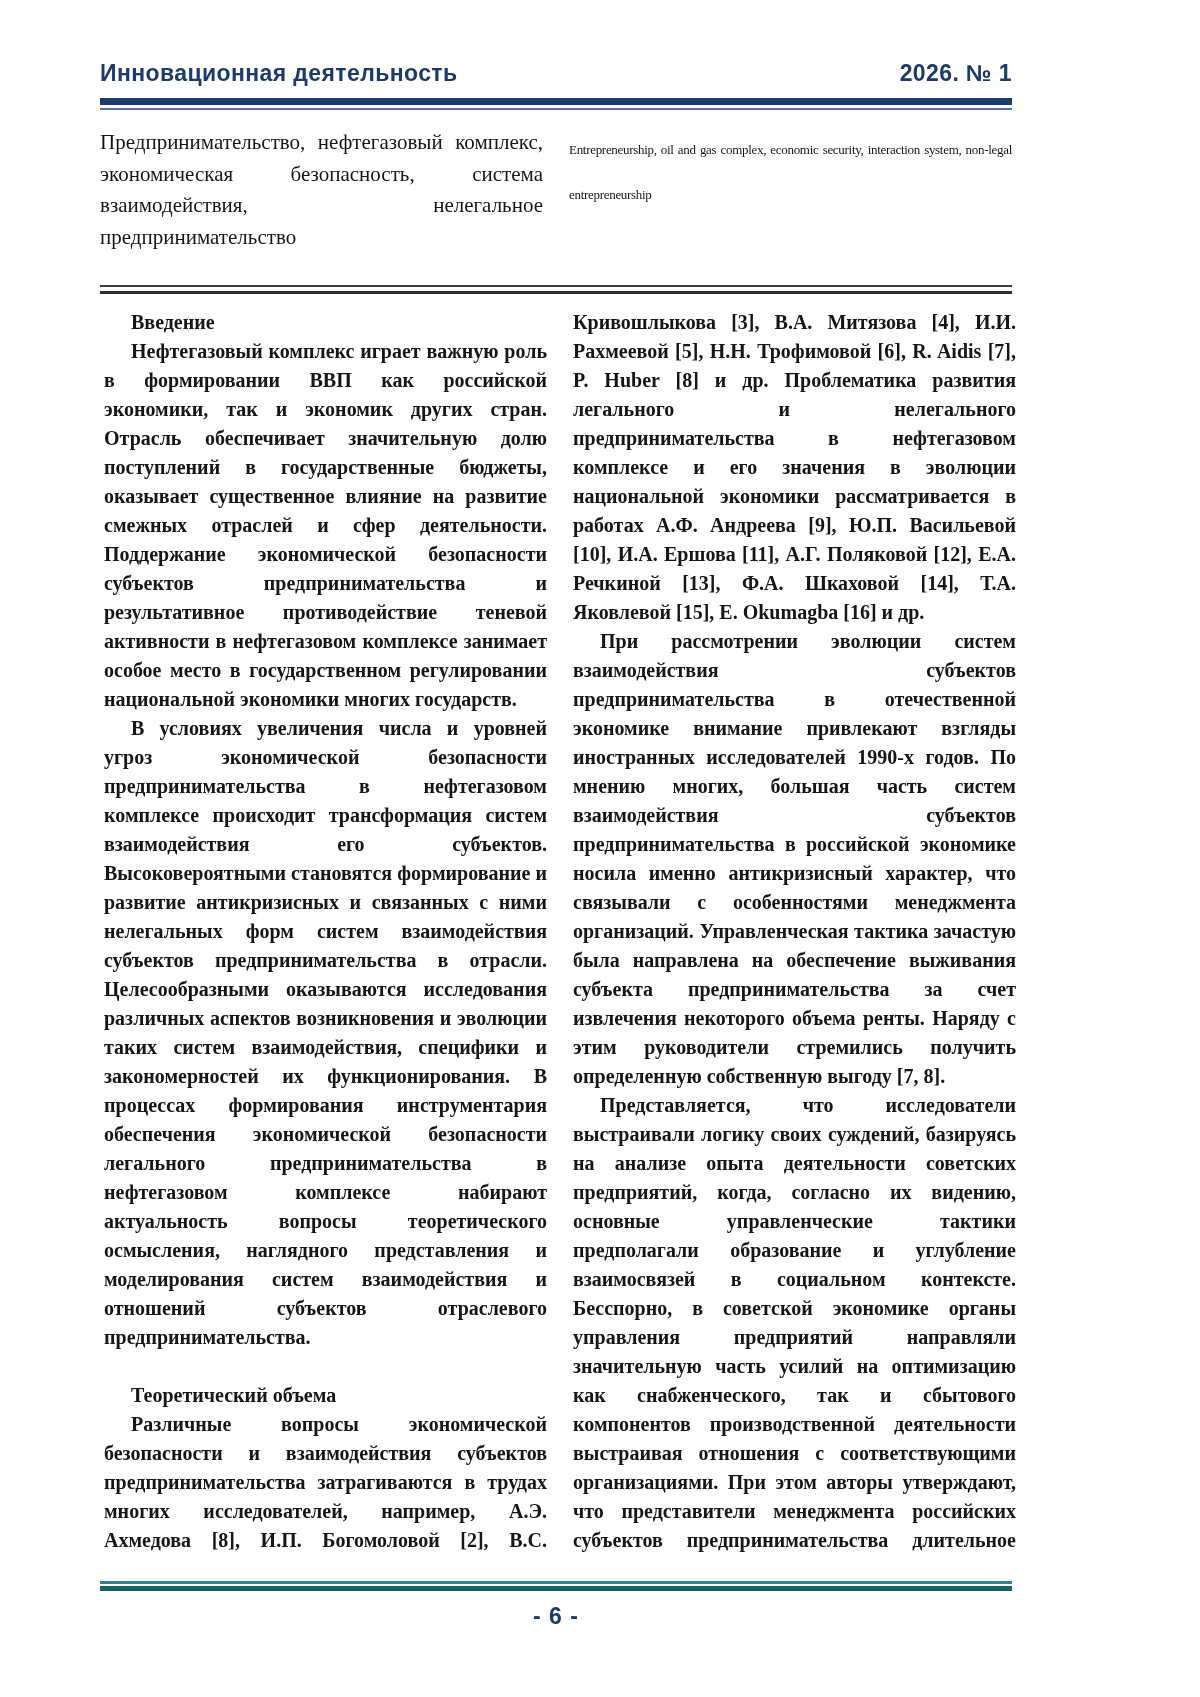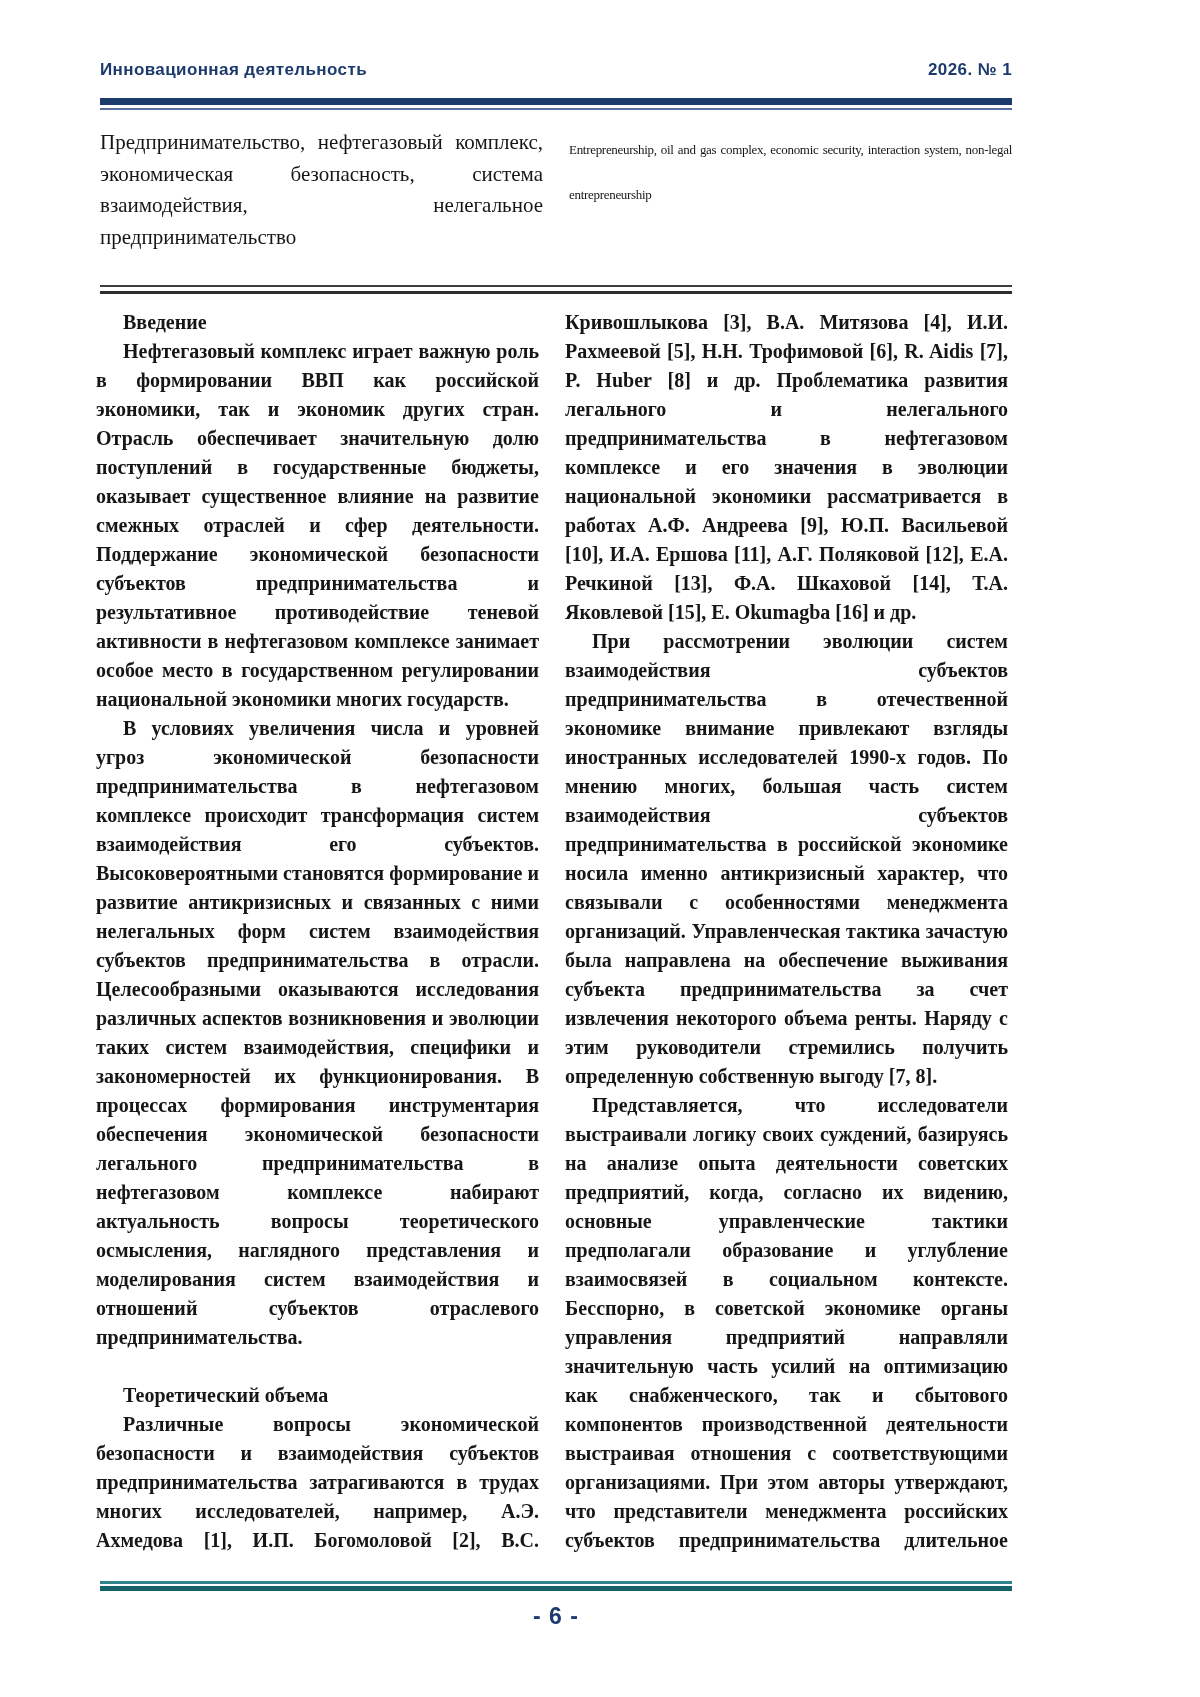--- a/index.html
+++ b/index.html
@@ -17,21 +17,21 @@
 
   
   .running-head {
     position: absolute;
     top: 60px; left: 100px; width: 912px;
     display: flex;
     justify-content: space-between;
     align-items: baseline;
     font-family: "Liberation Sans", sans-serif;
     font-weight: bold;
-    font-size: 17px;
+    font-size: 23px;
     letter-spacing: 0.4px;
     color: #1c3a6b;
   }
   .head-rule { position: absolute; top: 98px; left: 100px; width: 912px; }
   .head-rule .thick { height: 7px; background: #1c3a6b; }
   .head-rule .thin  { height: 2px; background: #57709c; margin-top: 3px; }
 
   
   .keywords {
     position: absolute;
@@ -55,21 +55,21 @@
     position: absolute;
     top: 285px; left: 100px; width: 912px;
     height: 9px;
     border-top: 2px solid #3d3d3d;
     border-bottom: 3px solid #2e2e2e;
   }
 
   
   .article-body {
     position: absolute;
-    top: 308px; left: 96px; width: 912px;
+    top: 308px; left: 104px; width: 912px;
     display: flex; gap: 26px;
   }
   .col {
     width: 443px;
     font-size: 20px;
     line-height: 29px;
     text-align: justify;
     hyphens: none;
   }
   .col p { text-indent: 27px; font-weight: bold; }
@@ -121,21 +121,21 @@
 
   <div class="kw-divider"></div>
 
   <div class="article-body">
 
     <div class="col">
       <div class="sec-heading">Введение</div>
       <p>Нефтегазовый комплекс играет важную роль в формировании ВВП как российской экономики, так и экономик других стран. Отрасль обеспечивает значительную долю поступлений в государственные бюджеты, оказывает существенное влияние на развитие смежных отраслей и сфер деятельности. Поддержание экономической безопасности субъектов предпринимательства и результативное противодействие теневой активности в нефтегазовом комплексе занимает особое место в государственном регулировании национальной экономики многих государств.</p>
       <p>В условиях увеличения числа и уровней угроз экономической безопасности предпринимательства в нефтегазовом комплексе происходит трансформация систем взаимодействия его субъектов. Высоковероятными становятся формирование и развитие антикризисных и связанных с ними нелегальных форм систем взаимодействия субъектов предпринимательства в отрасли. Целесообразными оказываются исследования различных аспектов возникновения и эволюции таких систем взаимодействия, специфики и закономерностей их функционирования. В процессах формирования инструментария обеспечения экономической безопасности легального предпринимательства в нефтегазовом комплексе набирают актуальность вопросы теоретического осмысления, наглядного представления и моделирования систем взаимодействия и отношений субъектов отраслевого предпринимательства.</p>
       <div class="sec-heading spaced">Теоретический объема</div>
-      <p class="flow-end">Различные вопросы экономической безопасности и взаимодействия субъектов предпринимательства затрагиваются в трудах многих исследователей, например, А.Э. Ахмедова [1], И.П. Богомоловой [2], В.С.</p>
+      <p class="flow-end">Различные вопросы экономической безопасности и взаимодействия субъектов предпринимательства затрагиваются в трудах многих исследователей, например, А.Э. Ахмедова [8], И.П. Богомоловой [2], В.С.</p>
     </div>
 
     <div class="col">
       <p class="cont">Кривошлыкова [3], В.А. Митязова [4], И.И. Рахмеевой [5], Н.Н. Трофимовой [6], R. Aidis [7], P. Huber [8] и др. Проблематика развития легального и нелегального предпринимательства в нефтегазовом комплексе и его значения в эволюции национальной экономики рассматривается в работах А.Ф. Андреева [9], Ю.П. Васильевой [10], И.А. Ершова [11], А.Г. Поляковой [12], Е.А. Речкиной [13], Ф.А. Шкаховой [14], Т.А. Яковлевой [15], E. Okumagba [16] и др.</p>
       <p>При рассмотрении эволюции систем взаимодействия субъектов предпринимательства в отечественной экономике внимание привлекают взгляды иностранных исследователей 1990-х годов. По мнению многих, большая часть систем взаимодействия субъектов предпринимательства в российской экономике носила именно антикризисный характер, что связывали с особенностями менеджмента организаций. Управленческая тактика зачастую была направлена на обеспечение выживания субъекта предпринимательства за счет извлечения некоторого объема ренты. Наряду с этим руководители стремились получить определенную собственную выгоду [7, 8].</p>
       <p class="flow-end">Представляется, что исследователи выстраивали логику своих суждений, базируясь на анализе опыта деятельности советских предприятий, когда, согласно их видению, основные управленческие тактики предполагали образование и углубление взаимосвязей в социальном контексте. Бесспорно, в советской экономике органы управления предприятий направляли значительную часть усилий на оптимизацию как снабженческого, так и сбытового компонентов производственной деятельности выстраивая отношения с соответствующими организациями. При этом авторы утверждают, что представители менеджмента российских субъектов предпринимательства длительное</p>
     </div>
 
   </div>
 

